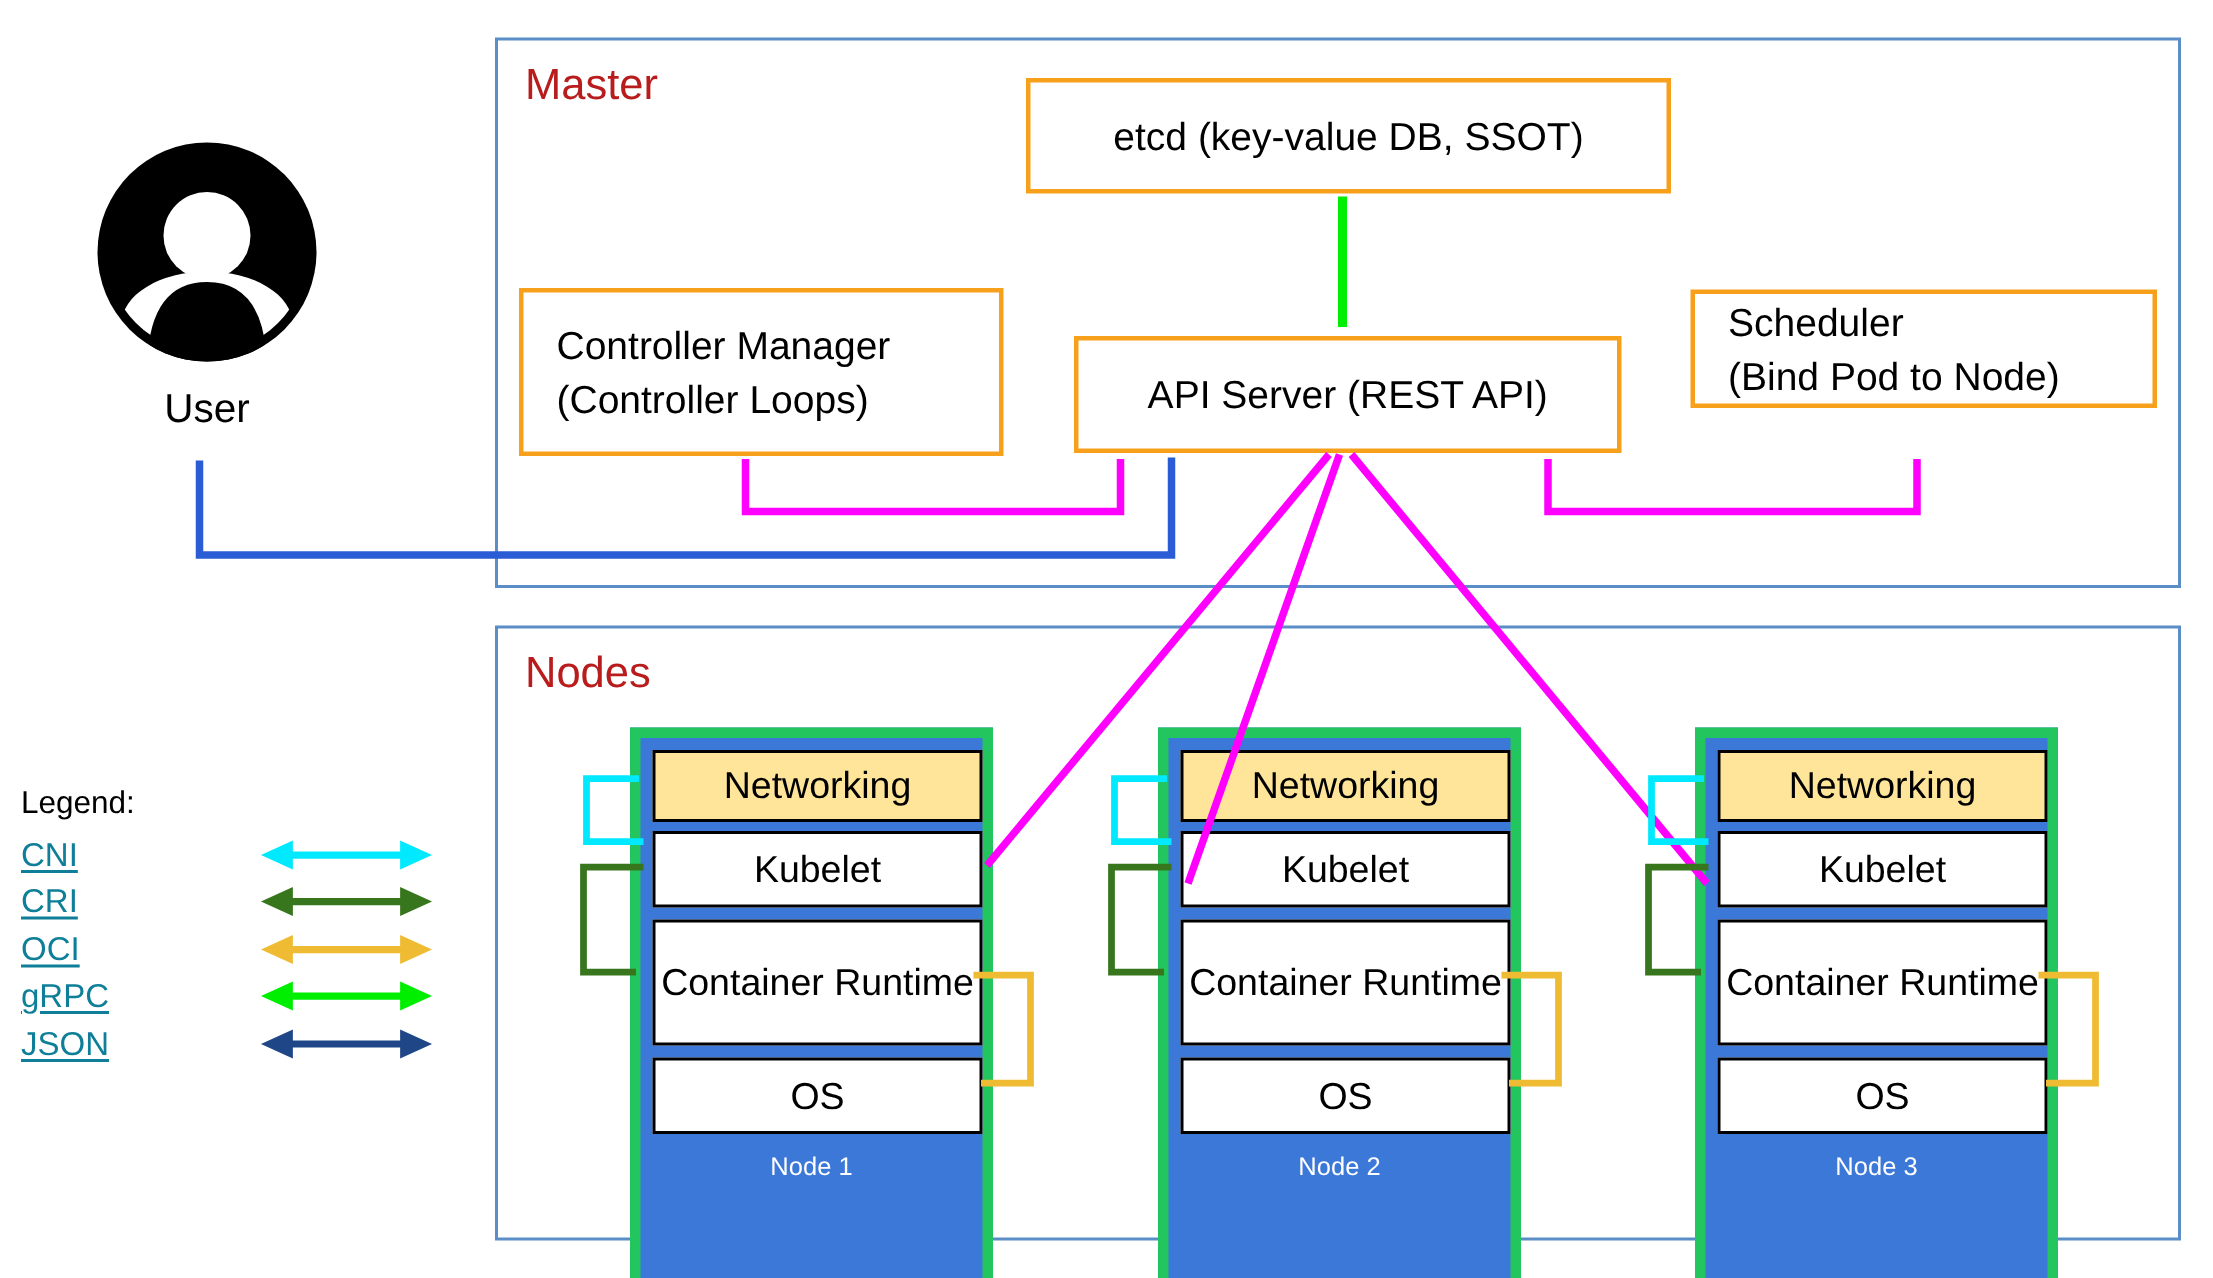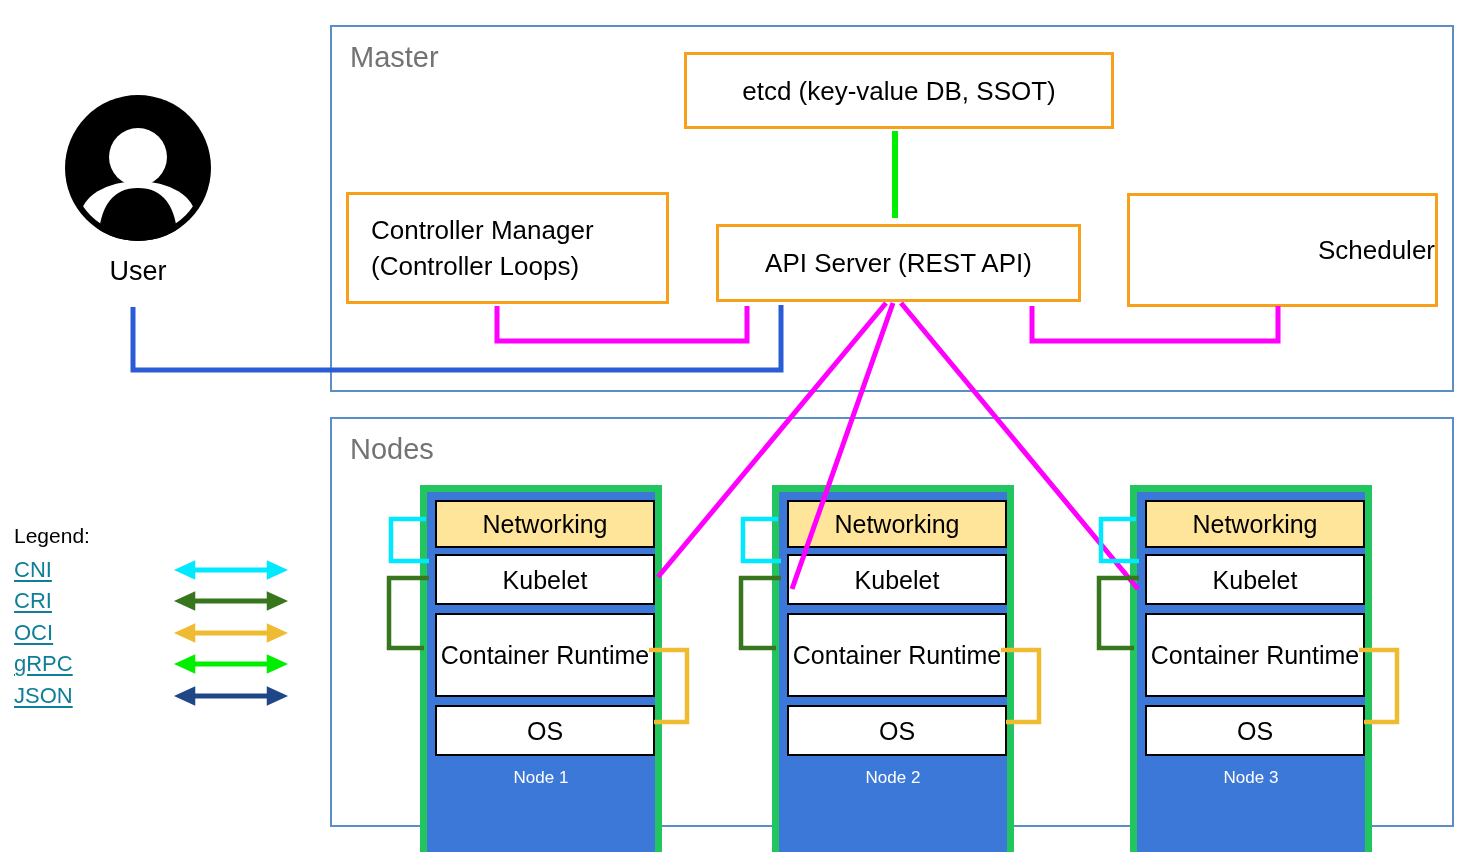--- a/index.html
+++ b/index.html
@@ -3,31 +3,31 @@
 <meta charset="utf-8">
 <style>
   html,body{margin:0;padding:0;background:#ffffff;}
   #canvas{position:relative;width:1475px;height:852px;background:#ffffff;overflow:hidden;
           font-family:"Liberation Sans",sans-serif;color:#000;}
 
   
   .panel{position:absolute;border:2px solid #5b8ec6;background:#ffffff;box-sizing:border-box;}
   #master-panel{left:330px;top:25px;width:1124px;height:367px;}
   #nodes-panel{left:330px;top:417px;width:1124px;height:410px;}
-  .panel-title{position:absolute;left:18px;top:14px;font-size:29px;color:#737373;}
+  .panel-title{position:absolute;left:18px;top:14px;font-size:29px;color:#b91c1c;}
 
   
   .obox{position:absolute;border:3px solid #f7a01c;background:#fff;box-sizing:border-box;
         display:flex;flex-direction:column;justify-content:center;font-size:26px;line-height:36px;}
   .obox.center{align-items:center;text-align:center;}
   .obox.leftpad{padding-left:22px;}
   #etcd-box{left:352px;top:25px;width:430px;height:77px;}
   #controller-manager-box{left:14px;top:165px;width:323px;height:112px;}
   #api-server-box{left:384px;top:197px;width:365px;height:78px;}
-  #scheduler-box{left:795px;top:166px;width:311px;height:114px;align-items:flex-end;}
+  #scheduler-box{left:795px;top:166px;width:311px;height:79px;}
 
   
   .node-card{position:absolute;top:66px;width:242px;height:408px;background:#3c78d8;
              border:7px solid #22c55e;box-sizing:border-box;}
   #node-1{left:88px;} #node-2{left:440px;} #node-3{left:798px;}
   .layer{position:absolute;left:8px;width:220px;background:#fff;border:2px solid #000;box-sizing:border-box;
          display:flex;align-items:center;justify-content:center;text-align:center;
          font-size:25px;line-height:30px;}
   .layer.networking{top:8px;height:48px;background:#ffe599;}
   .layer.kubelet{top:62px;height:51px;}
@@ -74,20 +74,21 @@
       <span>Controller Manager</span>
       <span>(Controller Loops)</span>
     </div>
 
     <div class="obox center" id="api-server-box">
       <span>API Server (REST API)</span>
     </div>
 
     <div class="obox leftpad" id="scheduler-box">
       <span>Scheduler</span>
+      <span>(Bind Pod to Node)</span>
     </div>
   </div>
 
   <div class="panel" id="nodes-panel">
     <div class="panel-title">Nodes</div>
 
     <div class="node-card" id="node-1">
       <div class="layer networking">
         <span>Networking</span>
         </div>

